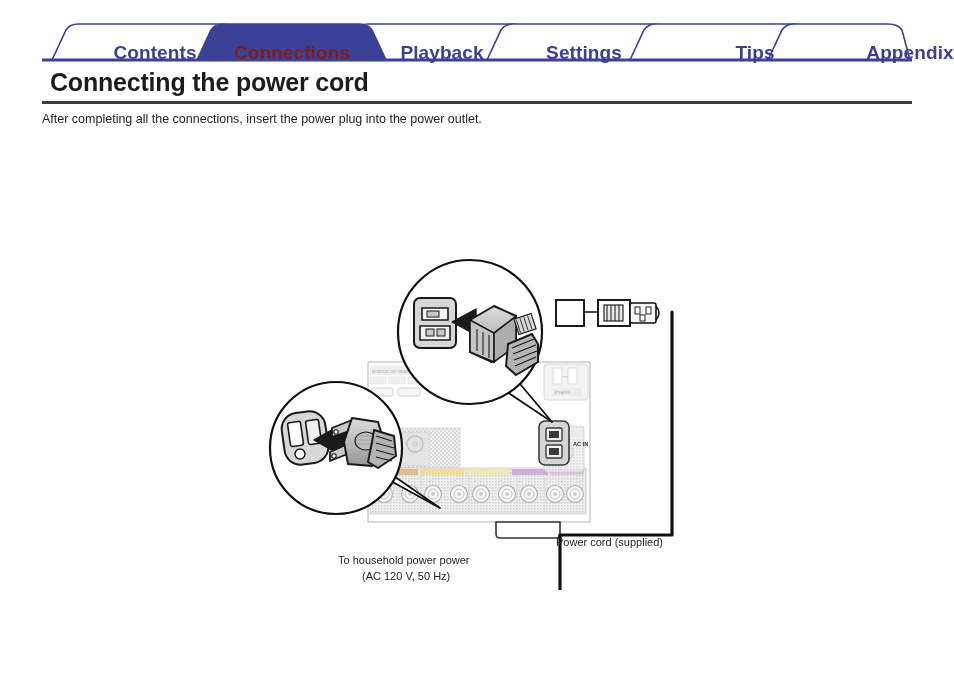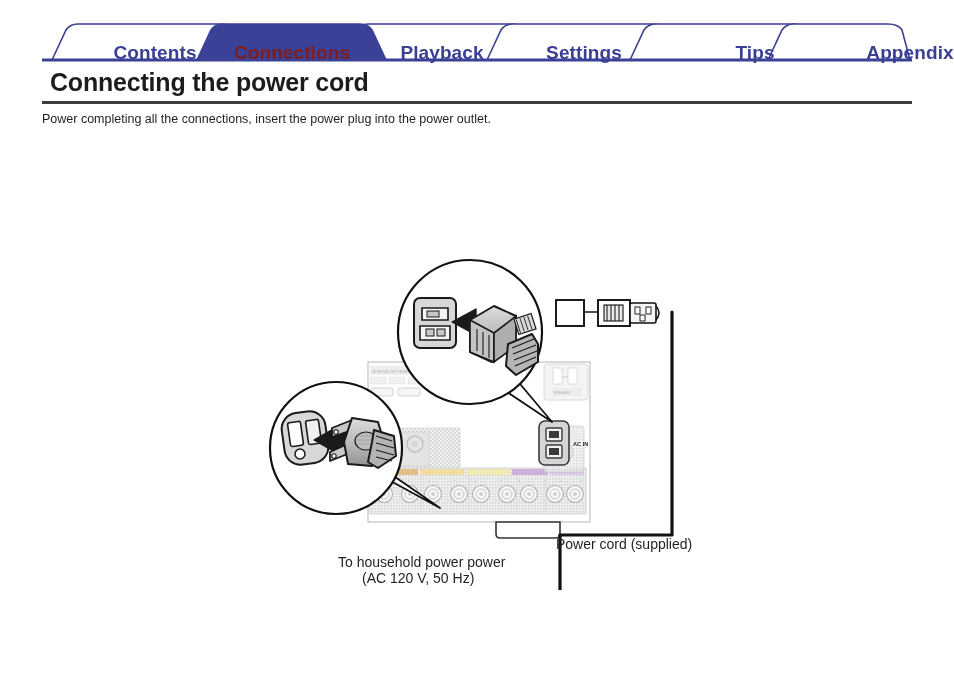--- a/index.html
+++ b/index.html
@@ -69,21 +69,21 @@
     position: absolute;
     left: 0;
     top: 130px;
     width: 954px;
     height: 460px;
   }
   .diagram svg { display: block; }
 
   .caption {
     position: absolute;
-    font-size: 14px;
+    font-size: 11px;
     color: #1f1f1f;
     white-space: nowrap;
   }
   .cap-outlet1 { left: 338px; top: 554px; }
   .cap-outlet2 { left: 362px; top: 570px; }
   .cap-cord    { left: 556px; top: 536px; }
 
   
   .footer {
     position: absolute;
@@ -115,21 +115,21 @@
   <div class="tab-label" style="left:113px">Contents</div>
   <div class="tab-label active" style="left:250px">Connections</div>
   <div class="tab-label" style="left:400px">Playback</div>
   <div class="tab-label" style="left:542px">Settings</div>
   <div class="tab-label" style="left:713px">Tips</div>
   <div class="tab-label" style="left:868px">Appendix</div>
 </div>
 
 <div class="page-title">Connecting the power cord</div>
 <div class="title-rule"></div>
-<div class="intro-text">Power completing all the connections, insert the power plug into the power outlet.</div>
+<div class="intro-text">After completing all the connections, insert the power plug into the power outlet.</div>
 
 <div class="diagram">
 <svg width="954" height="460" viewBox="0 0 954 460" xmlns="http://www.w3.org/2000/svg">
 
   <defs>
 
     <pattern id="mesh" width="4" height="4" patternUnits="userSpaceOnUse">
       <rect width="4" height="4" fill="#f2f2f2"></rect>
       <rect width="2" height="2" fill="#d9d9d9"></rect>
       <rect x="2" y="2" width="2" height="2" fill="#d9d9d9"></rect>

